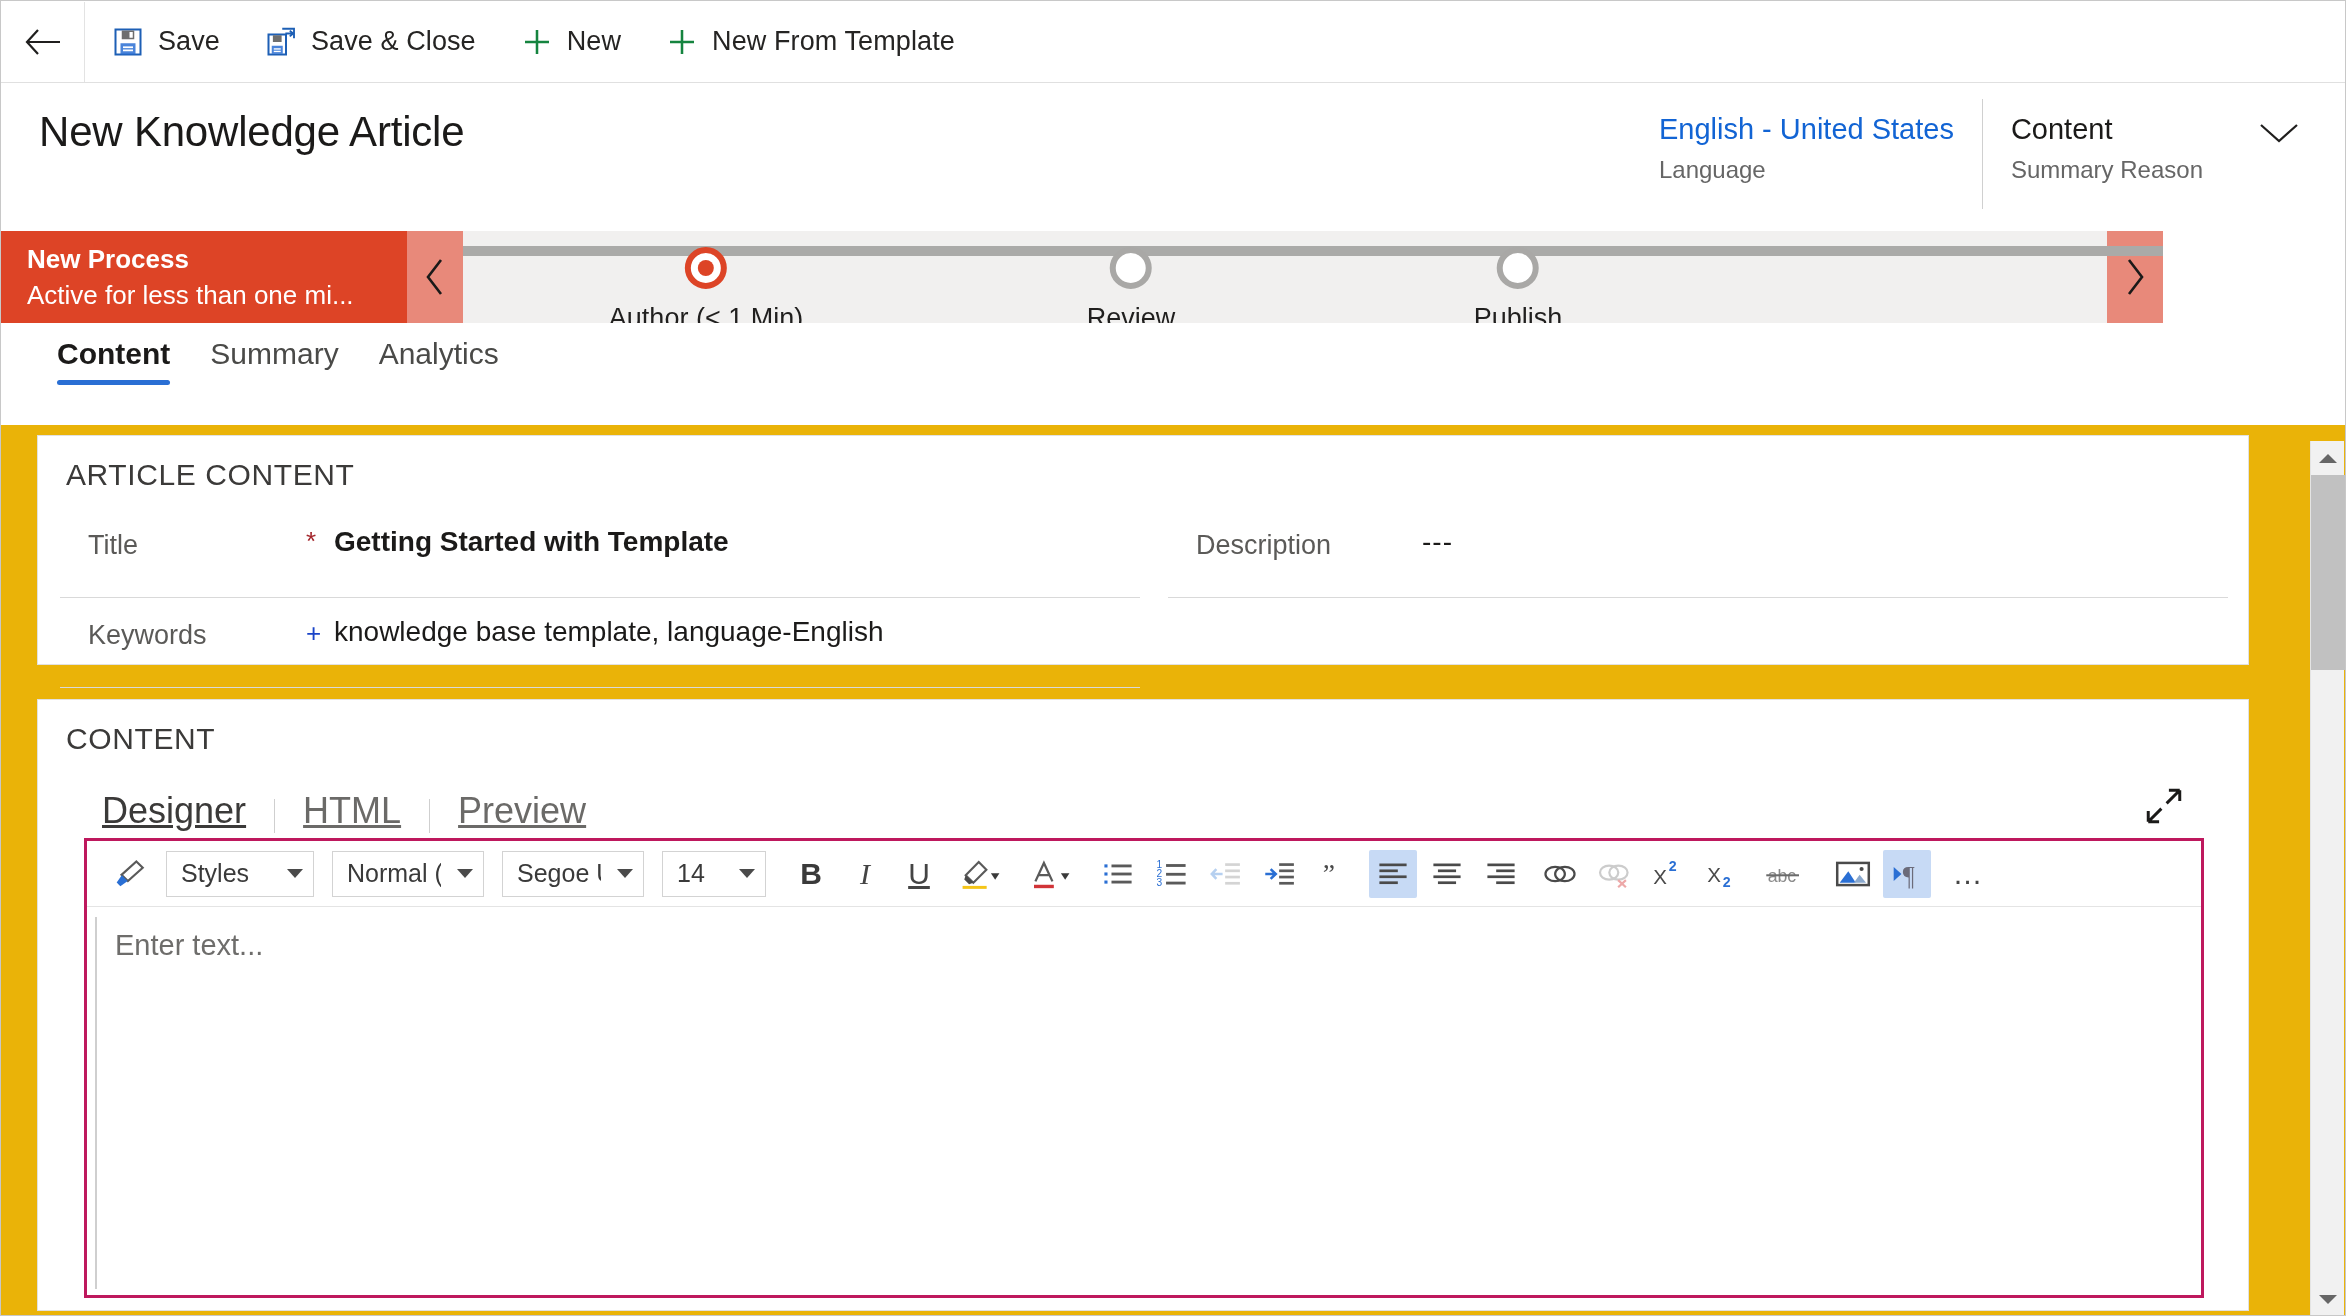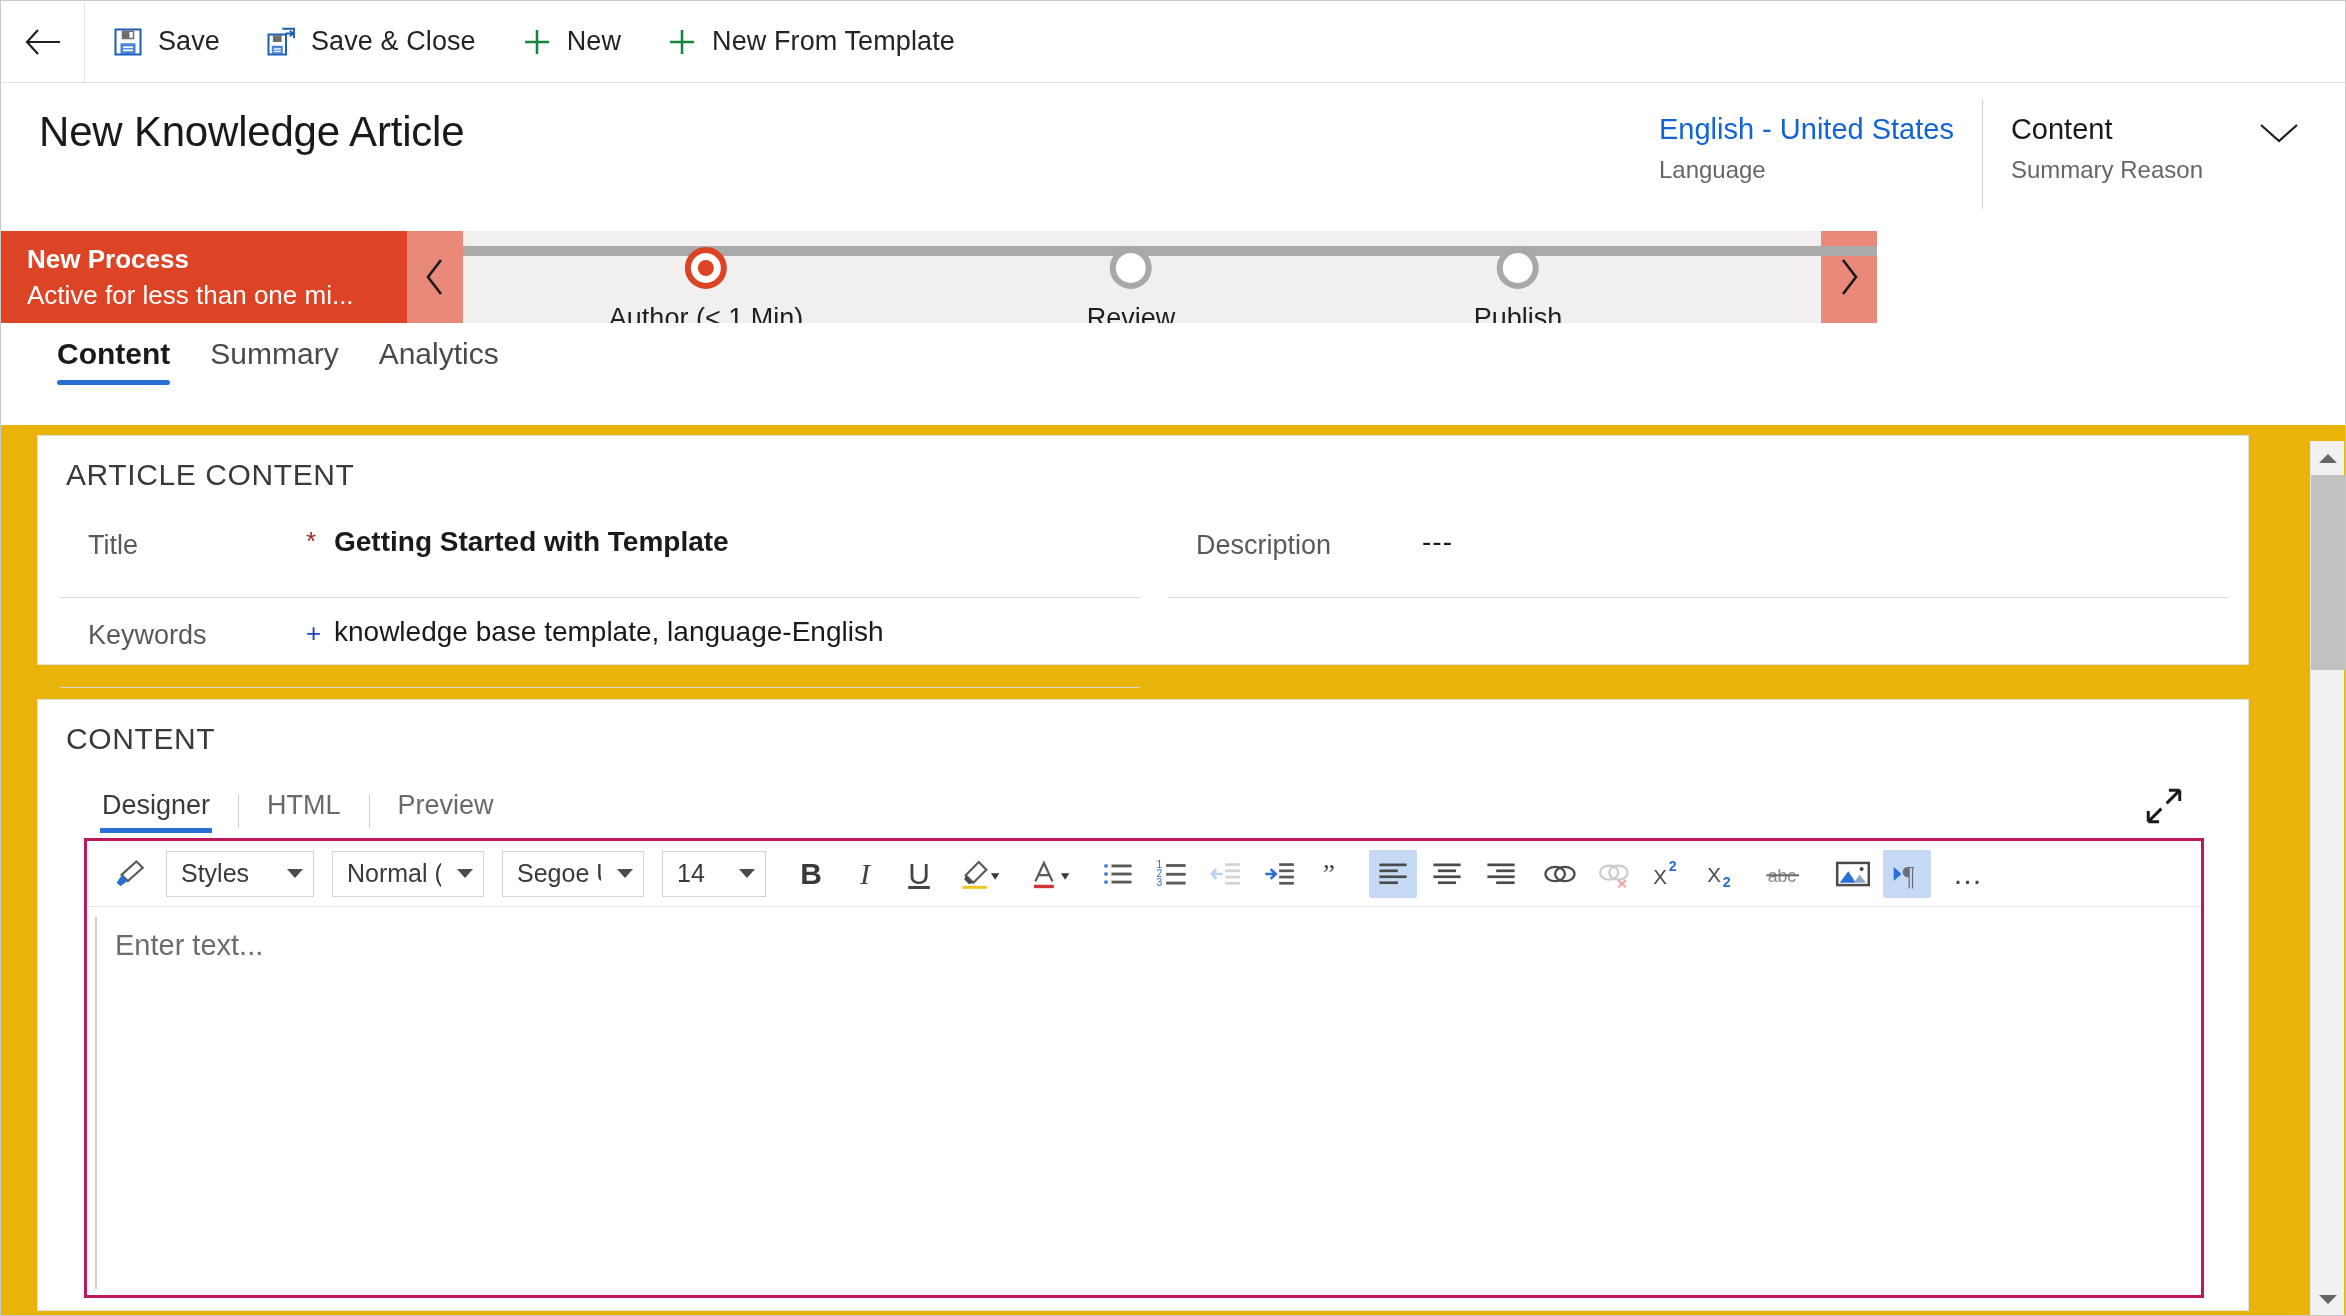--- a/index.html
+++ b/index.html
@@ -110,21 +110,21 @@
     display: flex;
     align-items: flex-start;
     padding: 20px 16px 0 26px;
     cursor: pointer;
   }
 
   
   .bpf {
     position: absolute;
     left: 0; top: 230px;
-    width: 1876px;
+    width: 2162px;
     height: 92px;
     background: #f1f0ef;
     display: flex;
     overflow: hidden;
   }
   .bpf-stage-head {
     width: 406px;
     height: 92px;
     background: #dd4426;
     color: #ffffff;
@@ -285,24 +285,25 @@
 
   
   .editor-tabs {
     position: absolute;
     left: 46px; top: 86px;
     display: flex;
     align-items: center;
   }
   .ed-tab {
     position: relative;
-    font-size: 27px;
+    font-size: 36px;
     color: #6b6a68;
     padding: 4px 18px 14px 18px;
     cursor: pointer;
+    text-decoration: underline;
   }
   .ed-tab.active { color: #3b3a39; }
   .ed-tab.active::after {
     content: "";
     position: absolute;
     left: 16px; right: 16px; bottom: 2px;
     height: 5px;
     background: #2a6fd4;
   }
   .ed-sep {

